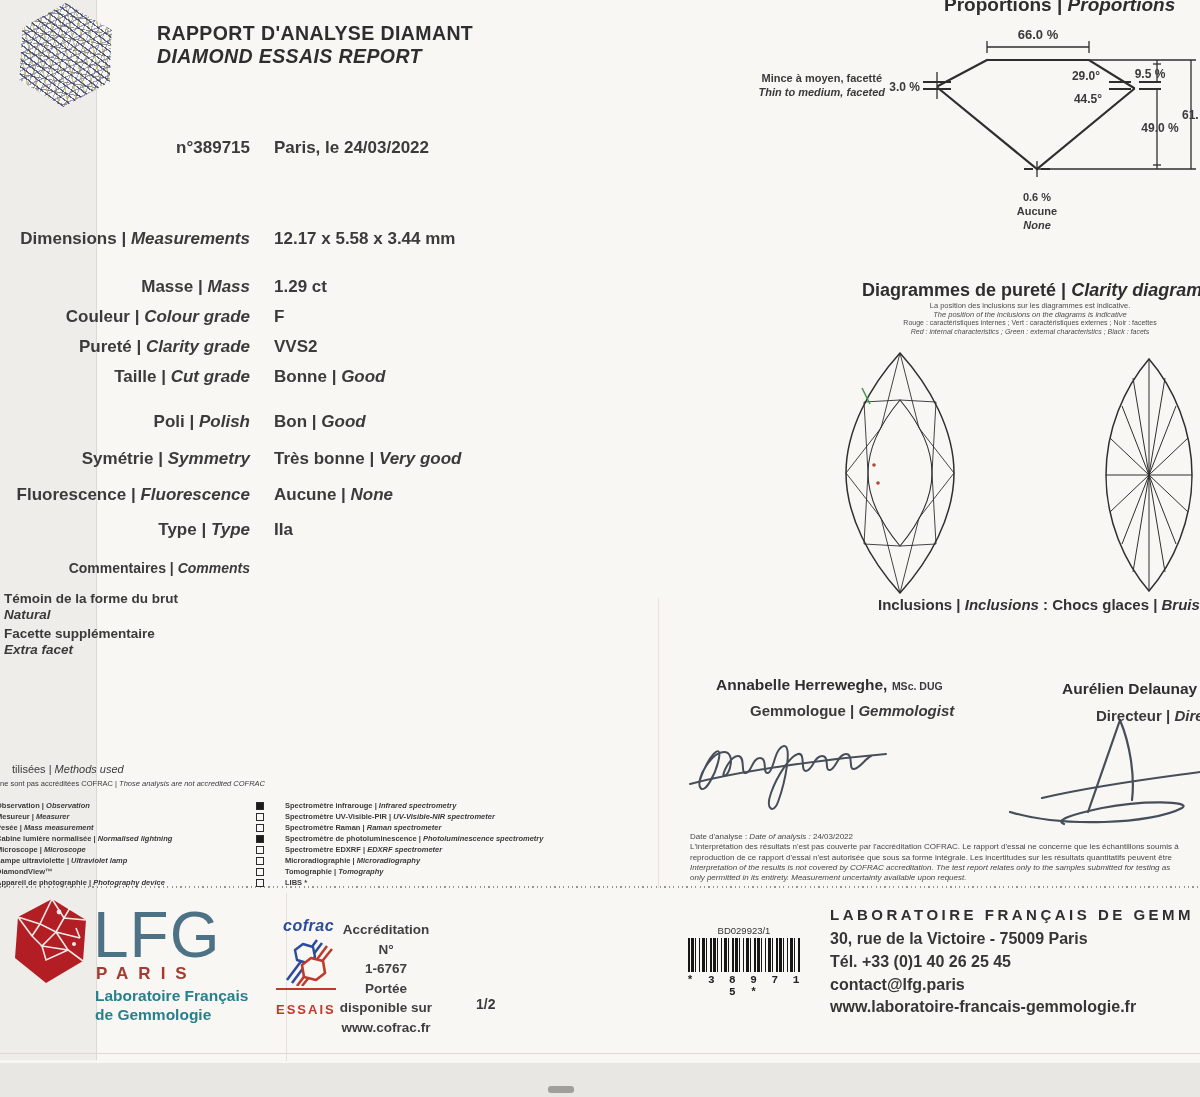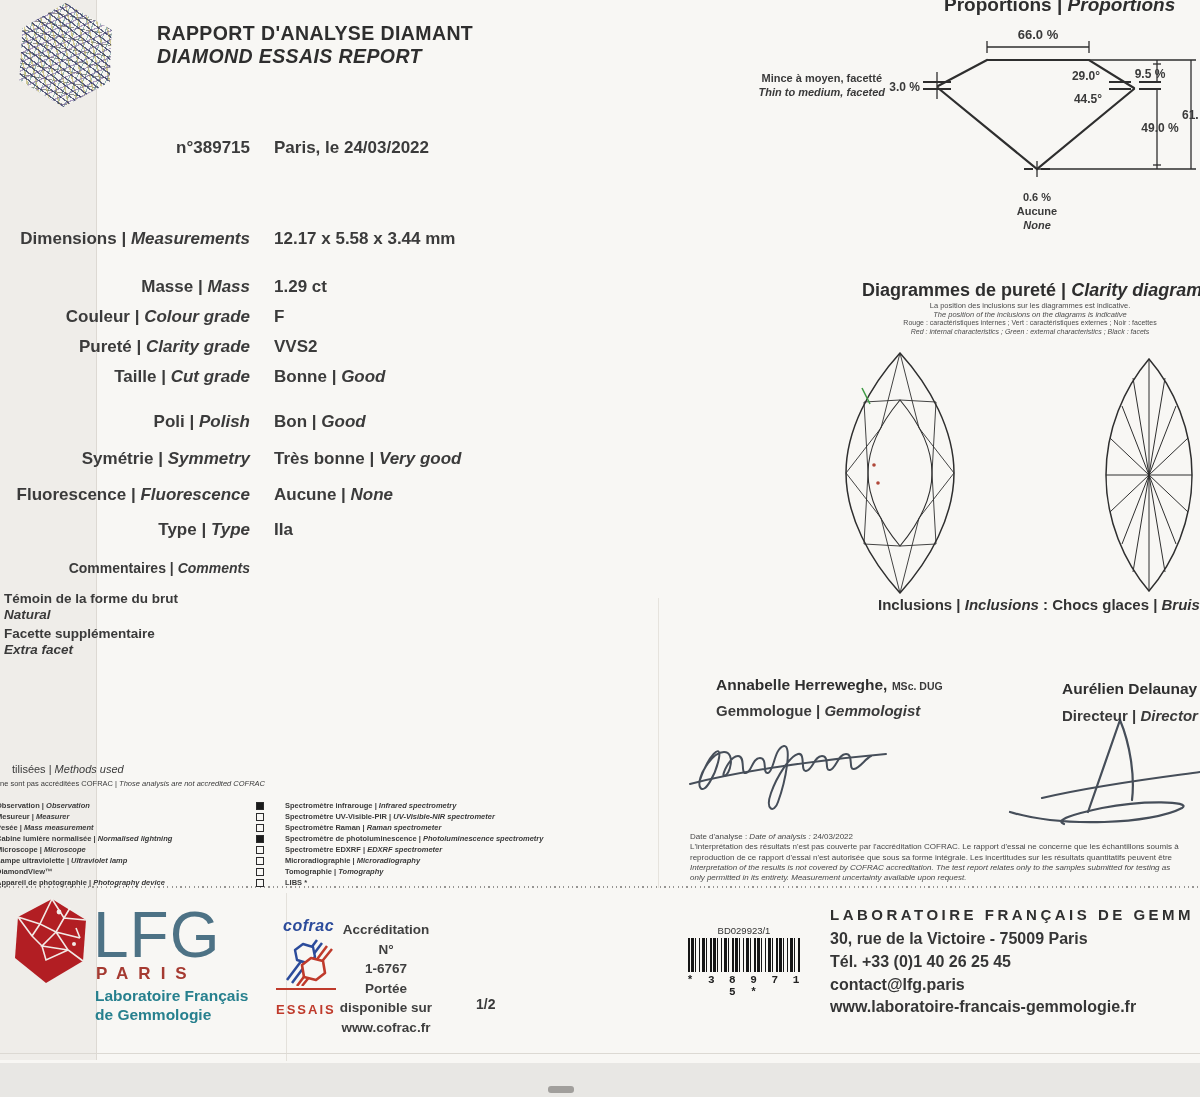--- a/index.html
+++ b/index.html
@@ -53,21 +53,21 @@
   
   .prop-title{left:944px;top:-6px;font-size:19px;font-weight:700;color:#2e2e2e;}
   .clar-title{left:862px;top:280px;font-size:18px;font-weight:700;color:#2e2e2e;}
   .clar-notes{left:830px;top:302px;width:400px;text-align:center;color:#4c4c4c;}
   .clar-notes .n1{font-size:7.5px;line-height:8.5px;}
   .clar-notes .n2{font-size:7px;line-height:8.5px;}
   .clar-caption{left:878px;top:596px;font-size:15px;font-weight:600;color:#333;}
 
   .sig-name{font-size:15.5px;font-weight:700;color:#2f2f2f;}
   .sig-cred{font-size:10.5px;font-weight:600;}
-  .sig-role{font-size:15px;font-weight:600;color:#3a3a3a;}
+  .sig-role{font-size:15px;font-weight:600;color:#3a3a3a;margin-left:34px;}
 
   .legal{left:690px;top:832px;width:512px;overflow:hidden;font-size:8px;line-height:10.3px;color:#474747;}
   .legal div{white-space:nowrap;}
 
   
   .lfg-text{left:93px;top:908px;font-size:64px;font-weight:500;color:#4d7285;letter-spacing:1px;line-height:54px;}
   .paris{left:96px;top:964px;font-size:17px;font-weight:700;color:#a53a31;letter-spacing:10px;}
   .lfg-org{left:95px;top:986px;font-size:15.5px;font-weight:700;color:#27808e;line-height:19px;}
   .cofrac-name{left:283px;top:917px;font-size:16px;font-weight:700;font-style:italic;color:#2b4b9b;letter-spacing:.5px;}
   .essais{left:276px;top:988px;font-size:13px;font-weight:700;color:#bf3a2b;letter-spacing:2px;

